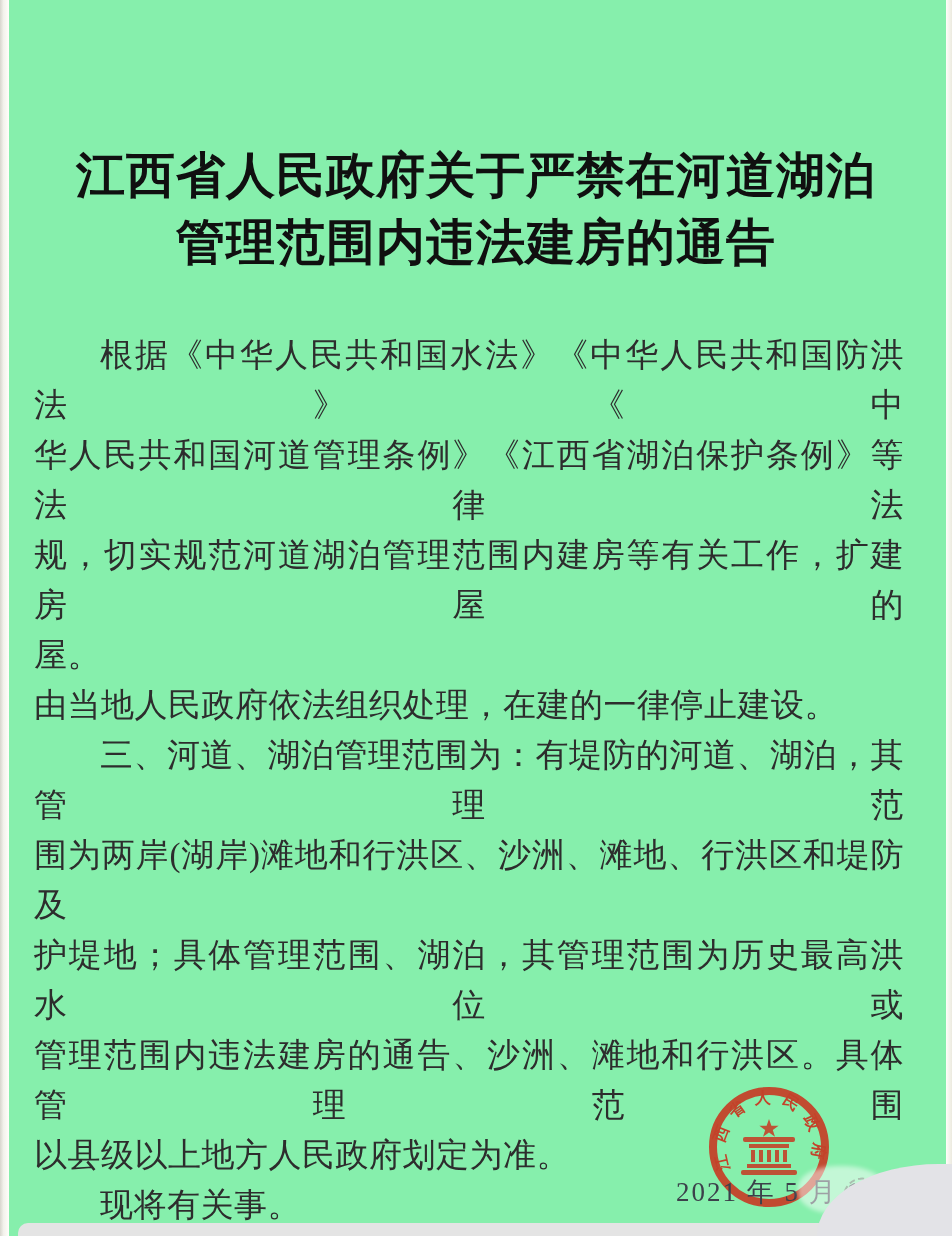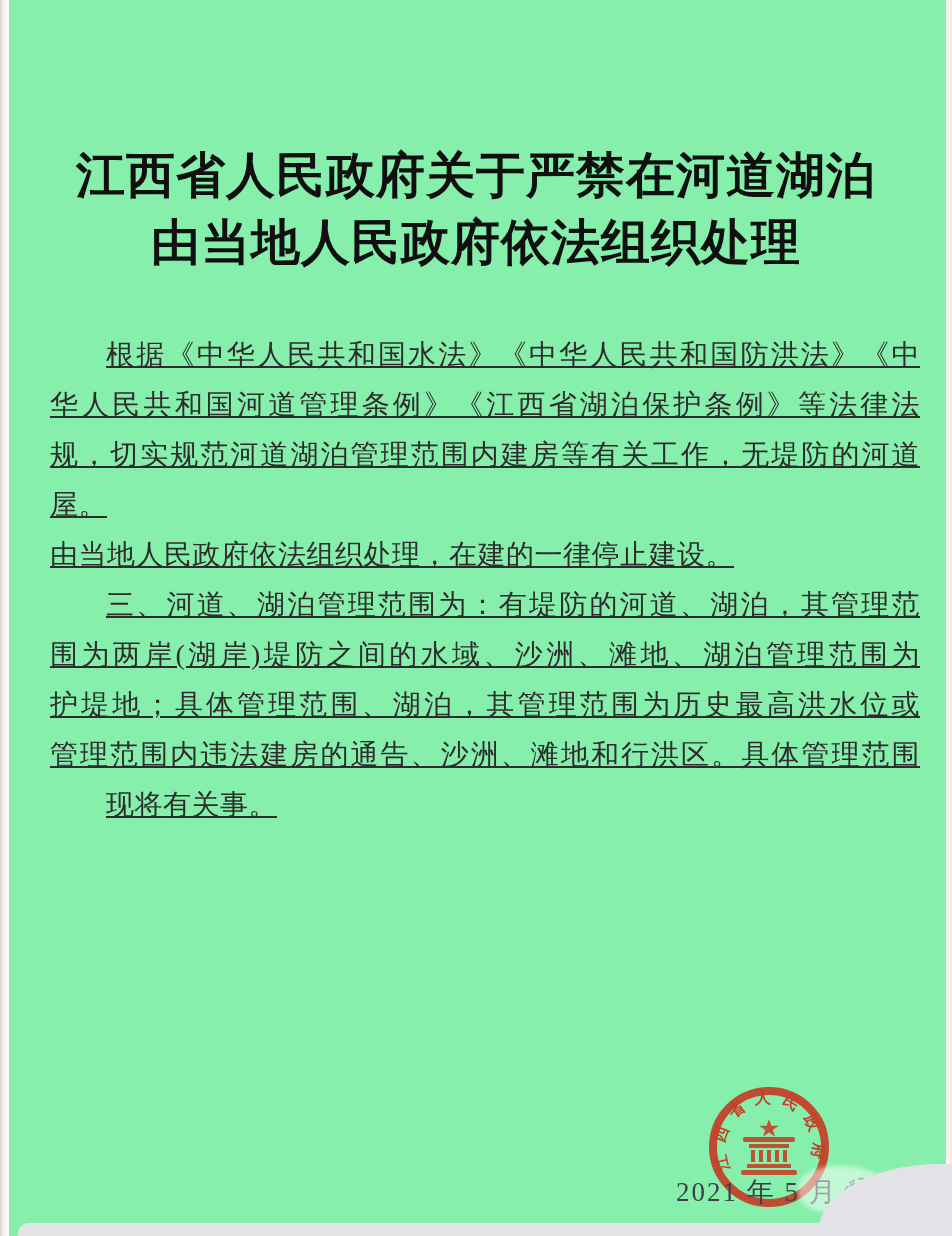--- a/index.html
+++ b/index.html
@@ -17,22 +17,22 @@
     background:linear-gradient(to left,#eceadf,#fffefa);}
 
   .doc-title{
     position:absolute;top:142px;left:0;width:100%;
     text-align:center;color:#101010;
     font-weight:bold;font-size:49px;line-height:67px;letter-spacing:1px;
   }
   .doc-title .t-line{margin:0;}
 
   .doc-body{
-    position:absolute;top:330px;left:50px;width:870px;
-    font-size:28px;line-height:50px;letter-spacing:.5px;color:#2d2d2d;text-decoration:underline;
+    position:absolute;top:330px;left:34px;width:870px;
+    font-size:33px;line-height:50px;letter-spacing:.5px;color:#2d2d2d;
   }
   .bl{margin:0;text-align:justify;text-align-last:justify;}
   .bl.end{text-align-last:left;}
   .bl.ind{text-indent:2em;}
 
   .seal{position:absolute;left:705px;top:1085px;width:128px;height:128px;opacity:.92;}
 
   .sig-date{
     position:absolute;left:676px;top:1174px;
     font-size:27px;letter-spacing:2px;color:#3c414b;white-space:nowrap;
@@ -53,33 +53,34 @@
 </head>
 <body>
 
 <div class="page">
 
   <div class="edge-left"></div>
   <div class="edge-right"></div>
 
   <div class="doc-title">
     <p class="t-line">江西省人民政府关于严禁在河道湖泊</p>
-    <p class="t-line">由当地人民政府依法组织处理</p>
+    <p class="t-line">管理范围内违法建房的通告</p>
   </div>
 
   <div class="doc-body">
     <p class="bl ind">根据《中华人民共和国水法》《中华人民共和国防洪法》《中</p>
     <p class="bl">华人民共和国河道管理条例》《江西省湖泊保护条例》等法律法</p>
-    <p class="bl">规，切实规范河道湖泊管理范围内建房等有关工作，无堤防的河道</p>
+    <p class="bl">规，切实规范河道湖泊管理范围内建房等有关工作，扩建房屋的</p>
     <p class="bl end">屋。</p>
     <p class="bl end">由当地人民政府依法组织处理，在建的一律停止建设。</p>
     <p class="bl ind">三、河道、湖泊管理范围为：有堤防的河道、湖泊，其管理范</p>
-    <p class="bl">围为两岸(湖岸)堤防之间的水域、沙洲、滩地、湖泊管理范围为</p>
+    <p class="bl">围为两岸(湖岸)滩地和行洪区、沙洲、滩地、行洪区和堤防及</p>
     <p class="bl">护堤地；具体管理范围、湖泊，其管理范围为历史最高洪水位或</p>
     <p class="bl">管理范围内违法建房的通告、沙洲、滩地和行洪区。具体管理范围</p>
+    <p class="bl end">以县级以上地方人民政府划定为准。</p>
     <p class="bl end ind">现将有关事。</p>
   </div>
 
   <svg class="seal" viewBox="0 0 128 128" xmlns="http://www.w3.org/2000/svg">
     <circle cx="64" cy="62" r="56" fill="none" stroke="#c9341f" stroke-width="8" opacity=".95"></circle>
     <path id="sealArc" d="M 28.0 87.2 A 44 44 0 1 1 100.0 87.2" fill="none"></path>
     <text font-size="16" fill="#c9341f" font-weight="bold" letter-spacing="10">
       <textPath href="#sealArc" startOffset="4">江西省人民政府</textPath>
     </text>
     <g fill="#c9341f" opacity=".9">

